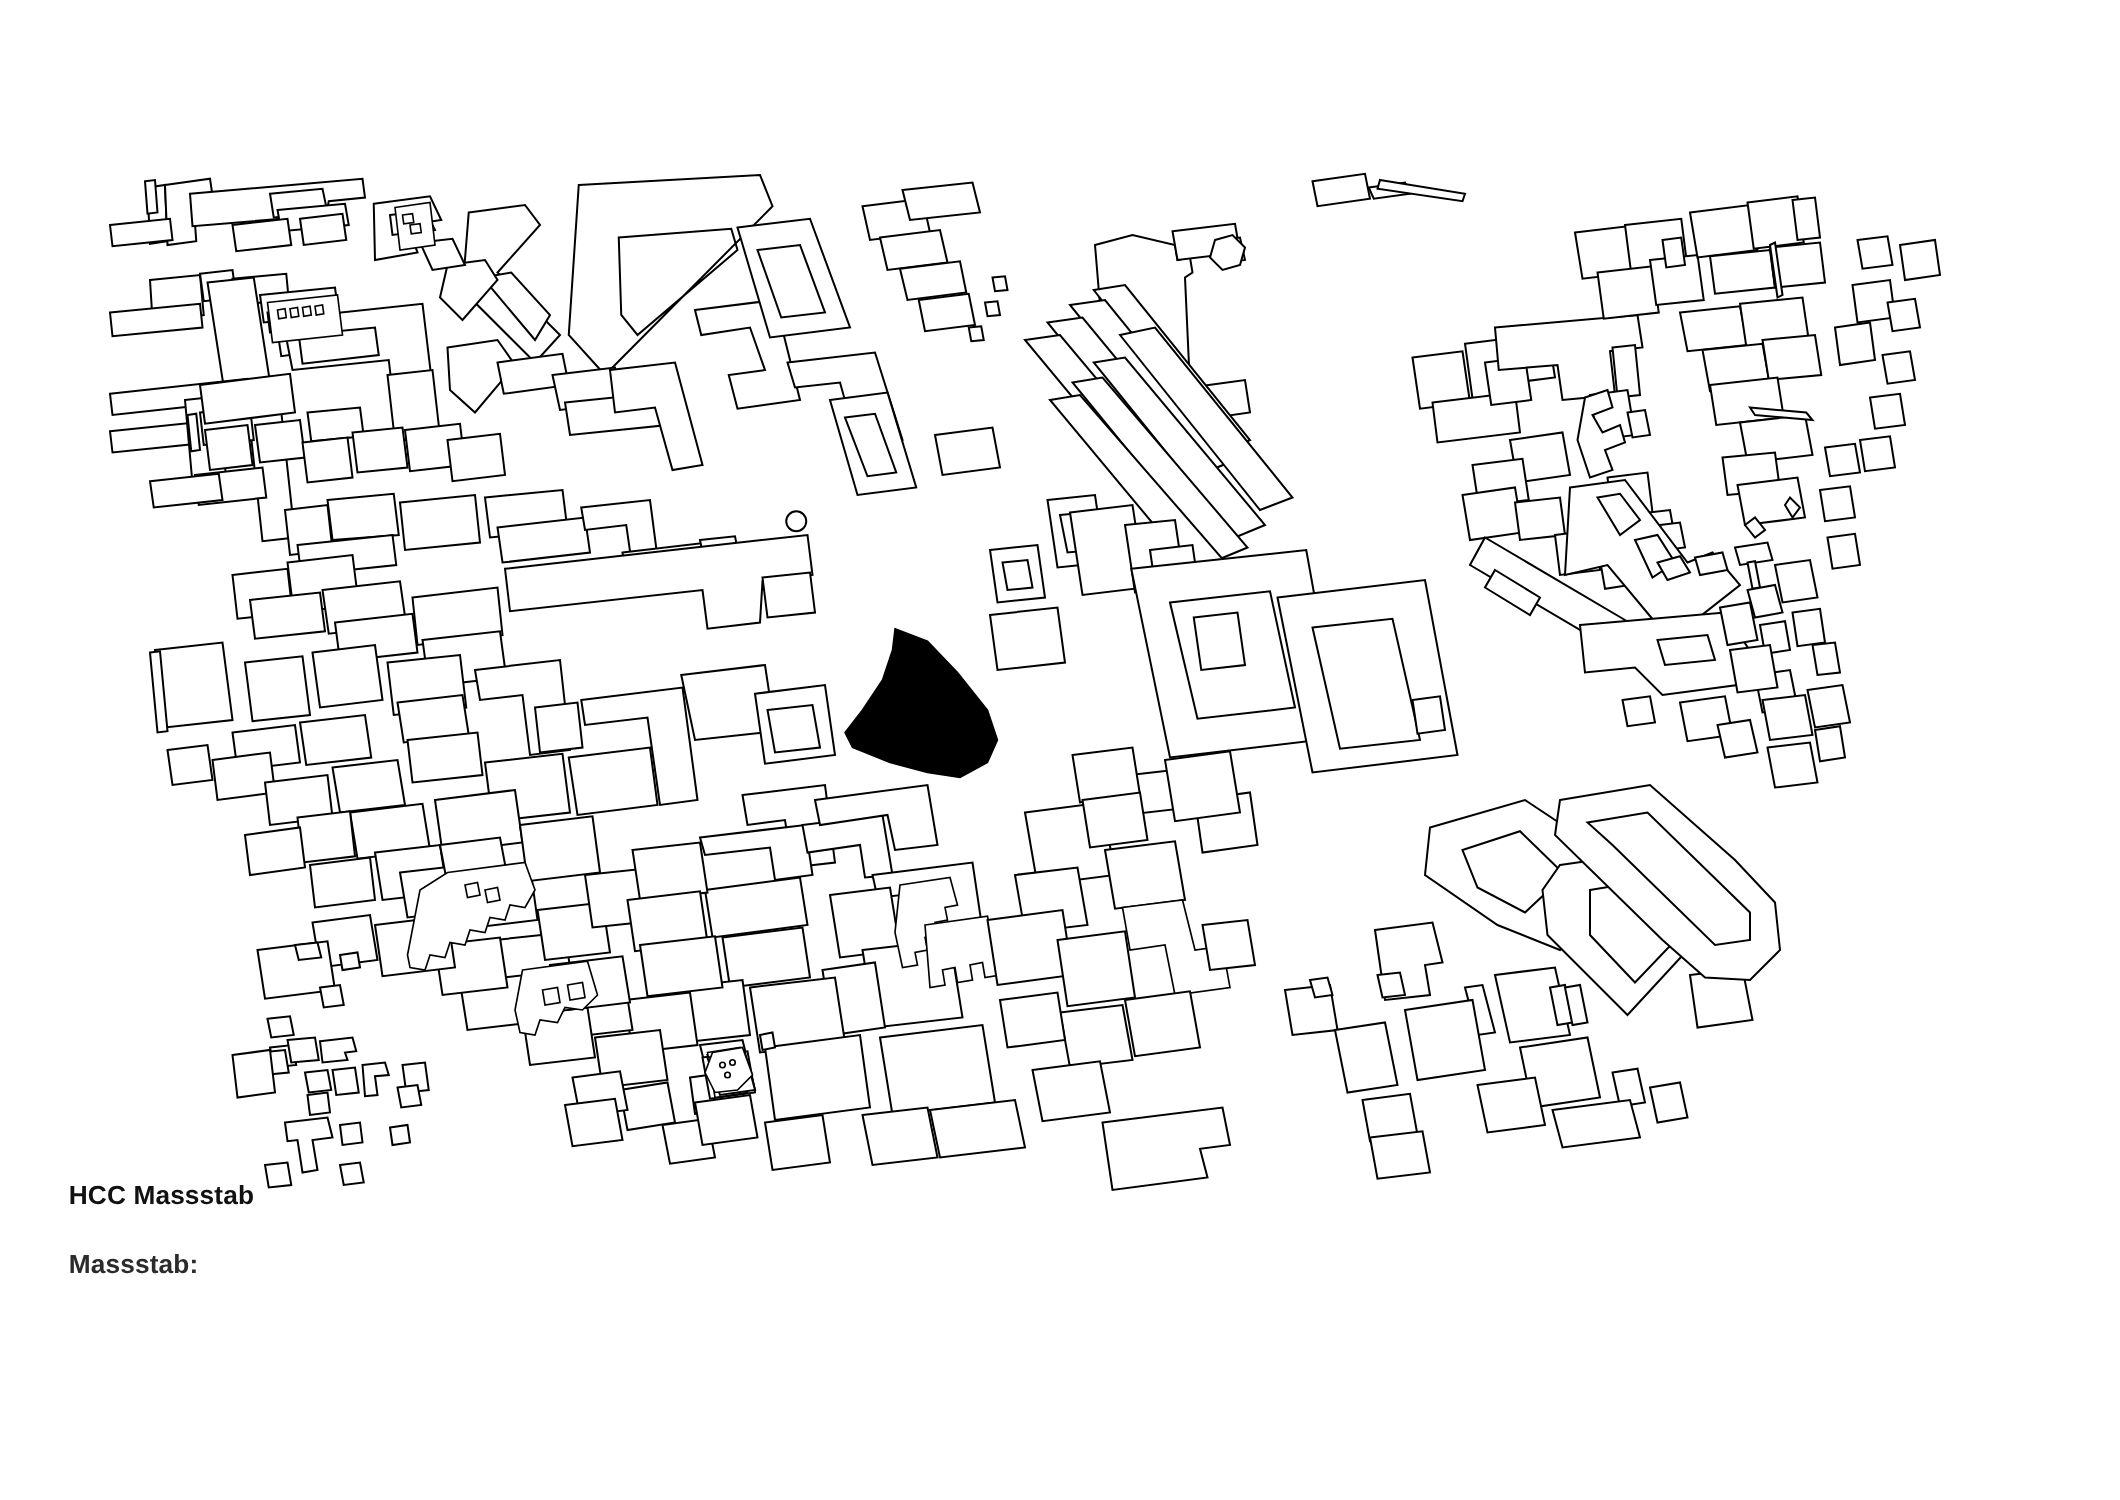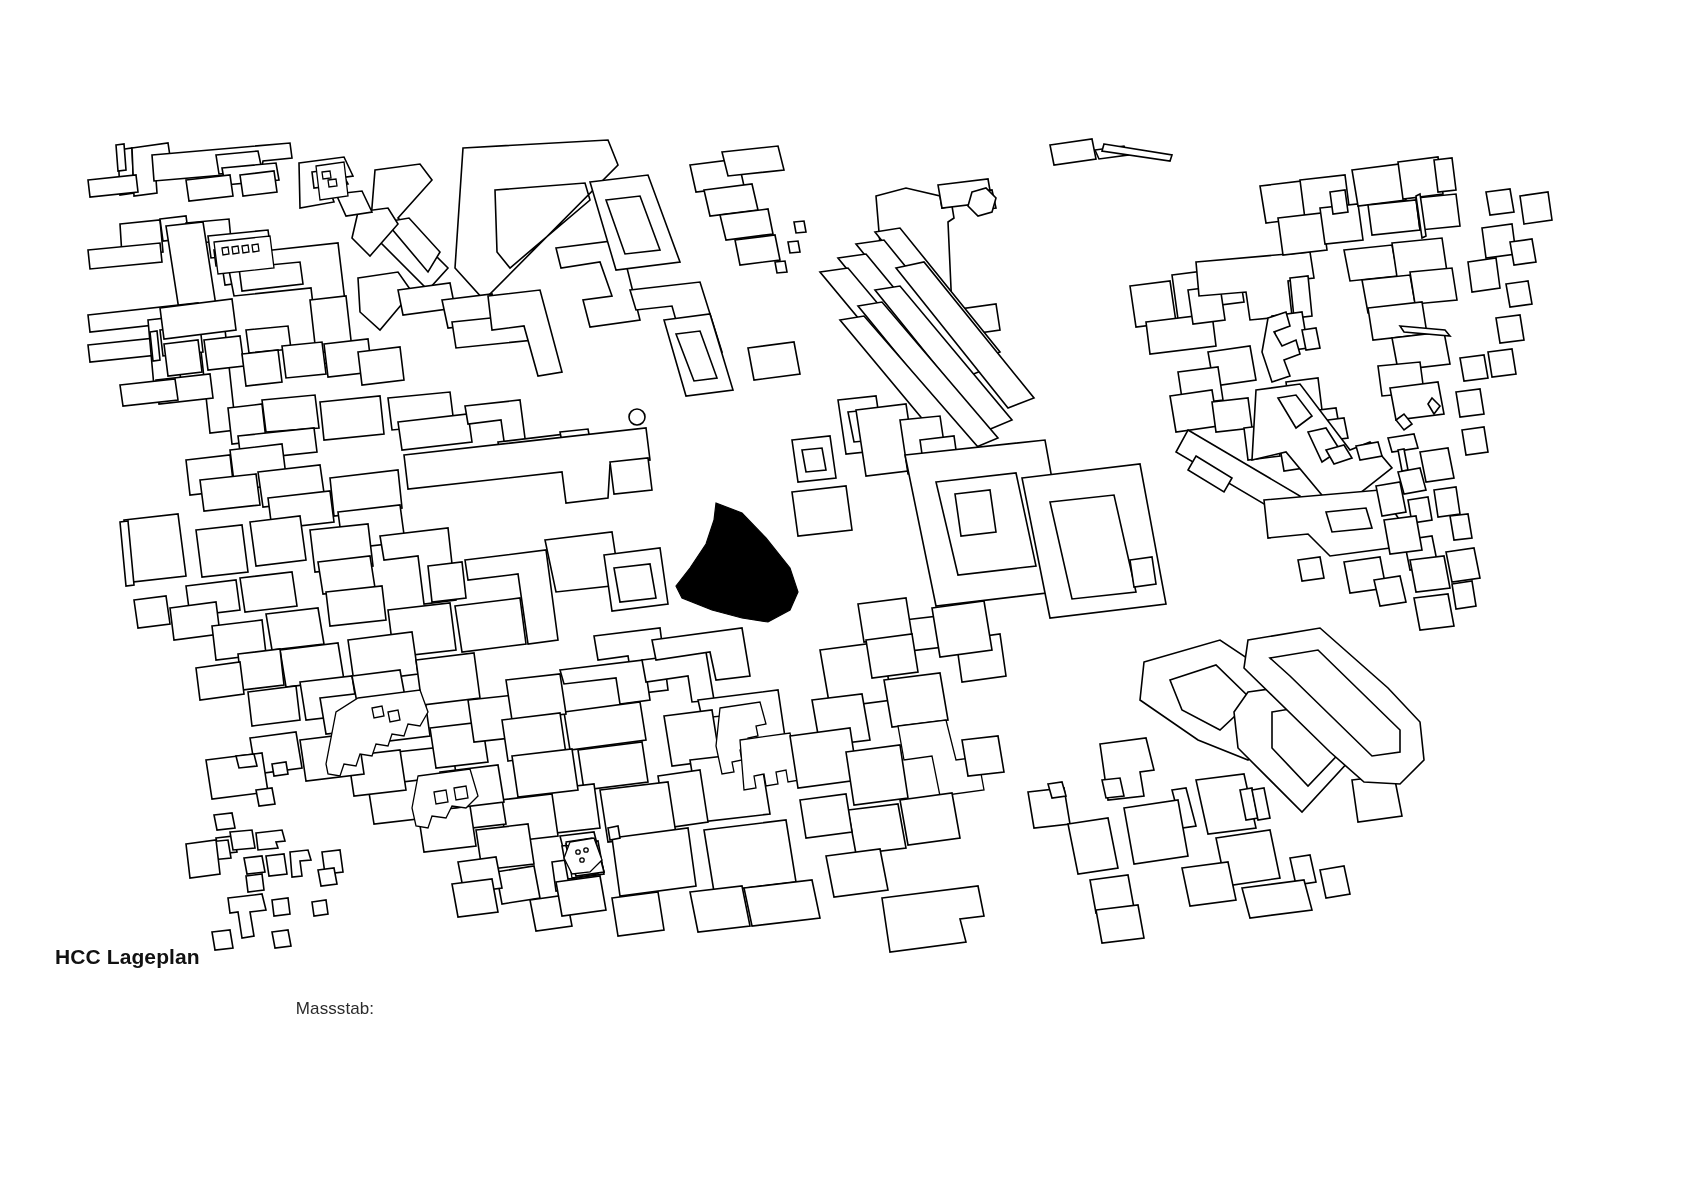--- a/index.html
+++ b/index.html
@@ -61,27 +61,26 @@
   }
   #plan-title {
     font-size: 21px;
     font-weight: bold;
     letter-spacing: 0.1px;
     color: #111111;
     margin: 0 0 26px 0;
     line-height: 1.1;
   }
   .legend-line {
-    font-size: 17px;
-    font-weight: normal;
+    font-size: 21px;
+    font-weight: bold;
     color: #2b2b2b;
     line-height: 1.72;
     margin: 0;
     letter-spacing: 0.1px;
-    text-align: center;
   }
 </style>
 </head>
 <body>
 
 <div id="sheet">
 
   <div id="map-area">
     <svg id="map-svg" viewBox="0 0 1696 1010" xmlns="http://www.w3.org/2000/svg">
 
@@ -461,17 +460,17 @@
         <path class="bldg" d="M204 340 L240 336 L244 366 L208 370 Z"></path>
         <path class="bldg" d="M242 354 L278 350 L282 382 L246 386 Z"></path>
         <path class="bldg" d="M282 346 L322 342 L326 374 L286 378 Z"></path>
         <path class="bldg" d="M324 344 L368 339 L372 372 L328 377 Z"></path>
         <path class="bldg" d="M358 352 L400 347 L404 380 L362 385 Z"></path>
       </g>
     </svg>
   </div>
 
   <div id="legend">
-    <p id="plan-title">HCC Lageplan</p>
+    <p id="plan-title">HCC Massstab</p>
     <p class="legend-line">Massstab:</p>
   </div>
 
 </div>
 
 </body></html>

